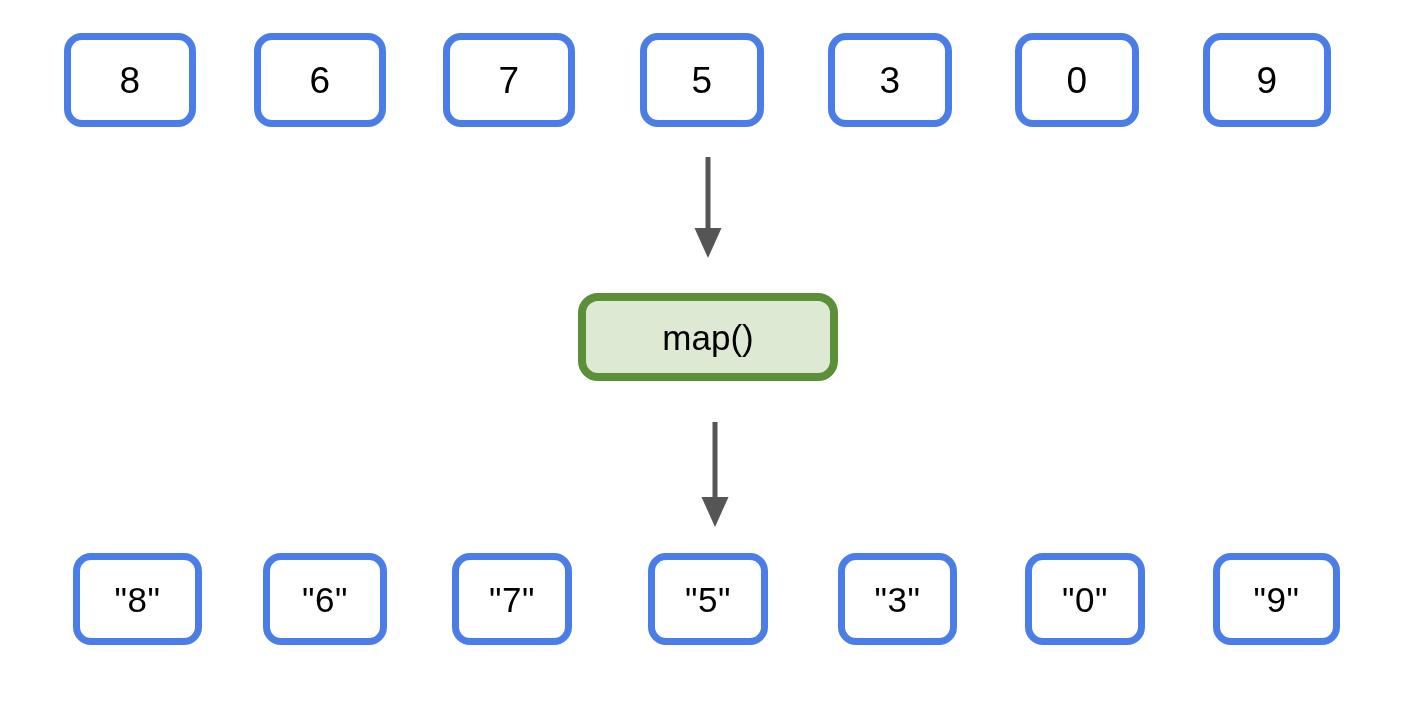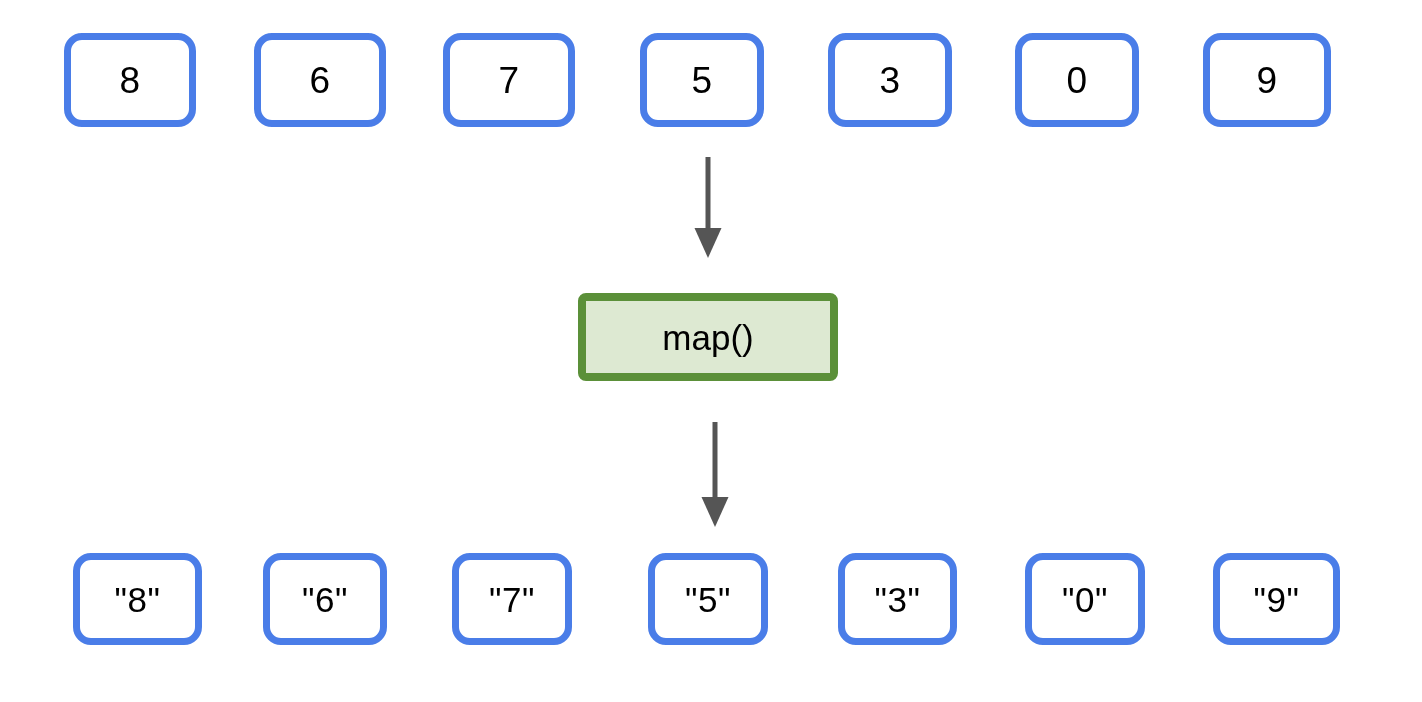--- a/index.html
+++ b/index.html
@@ -38,21 +38,21 @@
   .row-top .value-box {
     height: 94px;
   }
   .row-bottom .value-box {
     height: 92px;
     font-size: 35px;
   }
   .op-node {
     background: #dde9d2;
     border: 8px solid #5b9039;
-    border-radius: 8px;
+    border-radius: 20px;
     font-size: 35px;
     font-weight: 400;
     left: 578px;
     top: 293px;
     width: 260px;
     height: 88px;
     color: #000000;
   }
   .arrow-svg {
     position: absolute;

